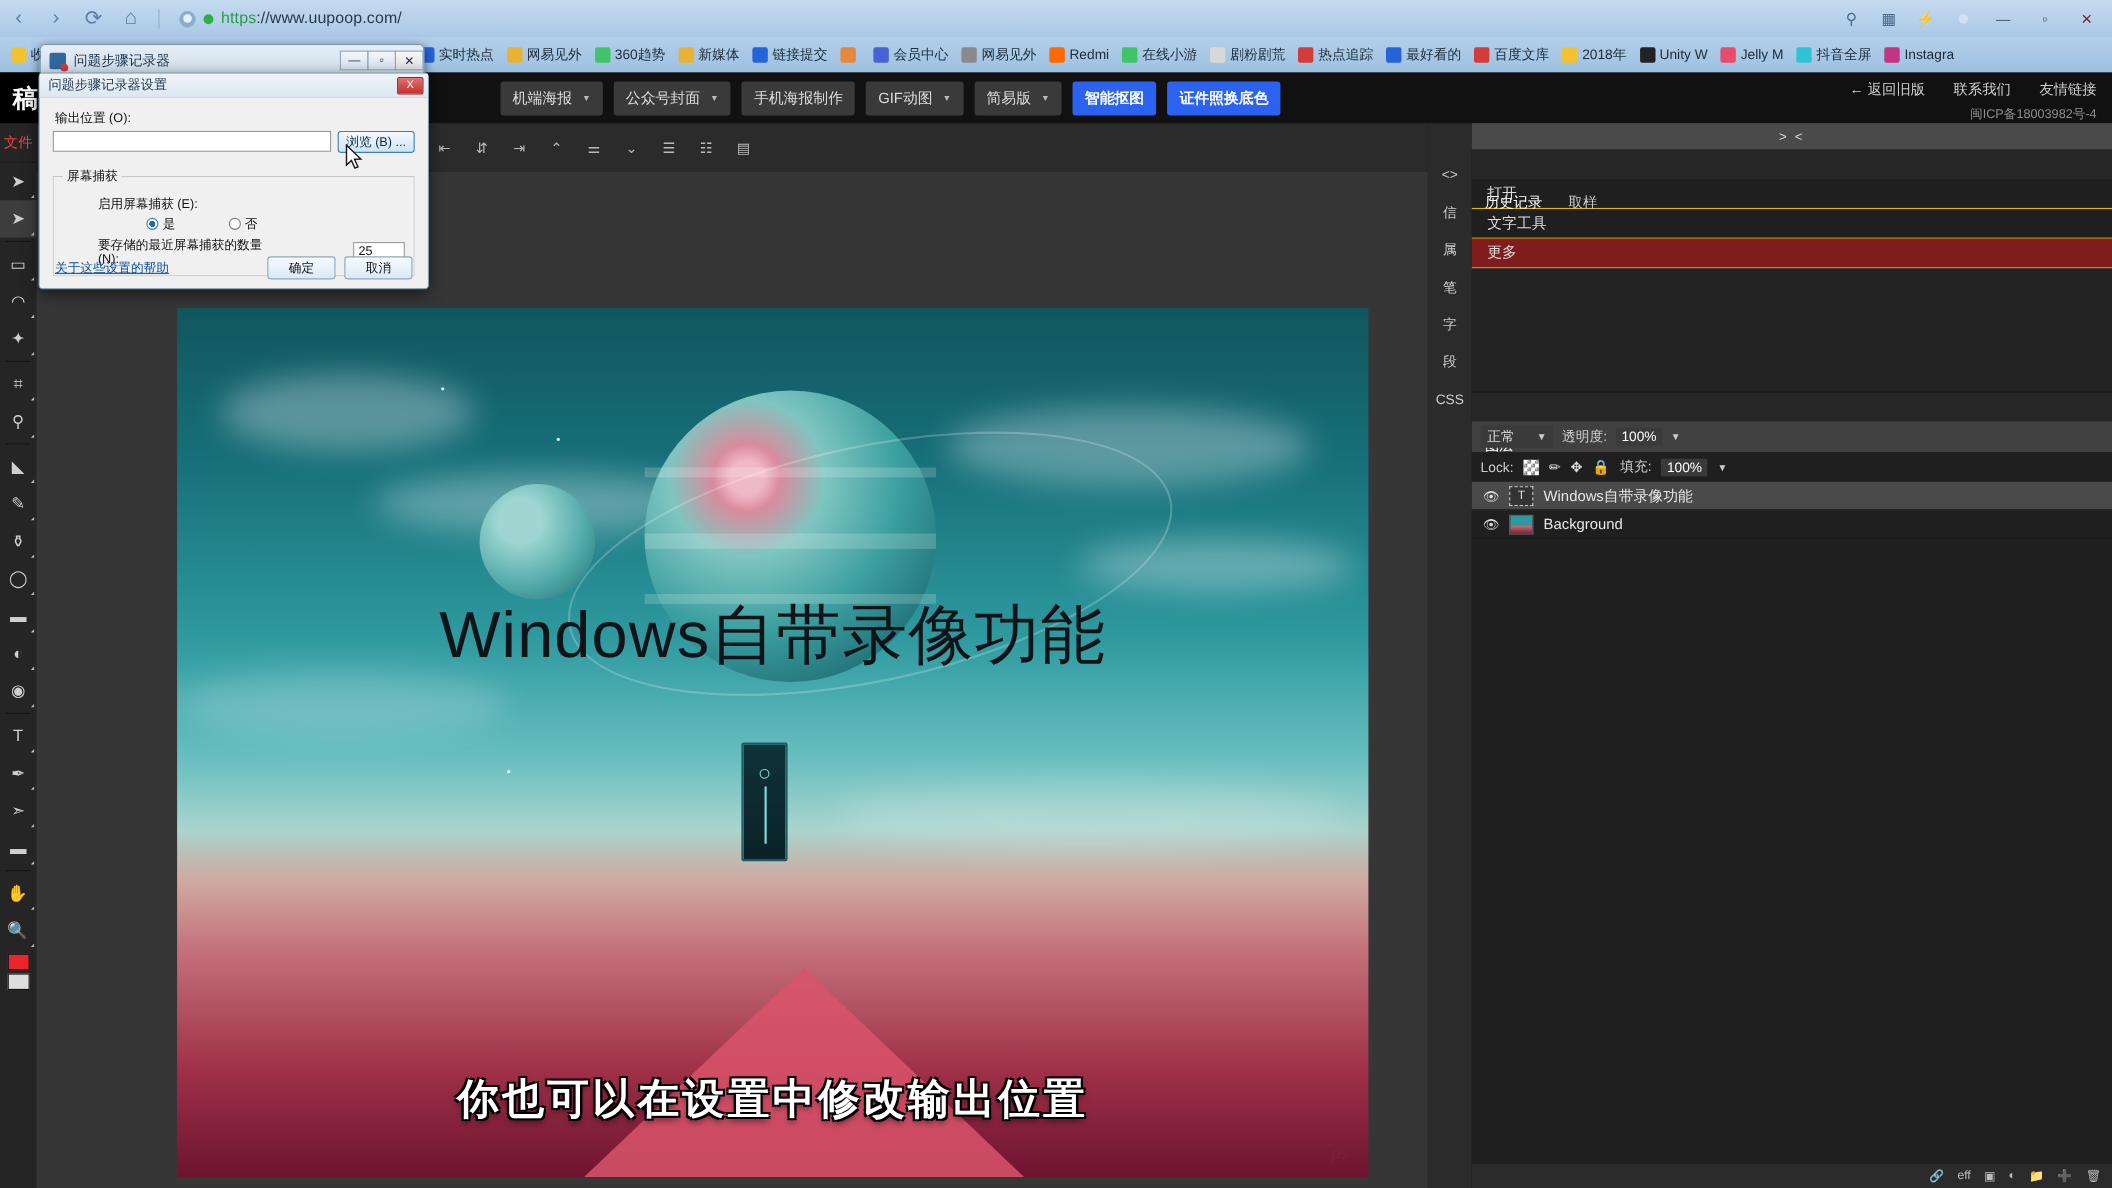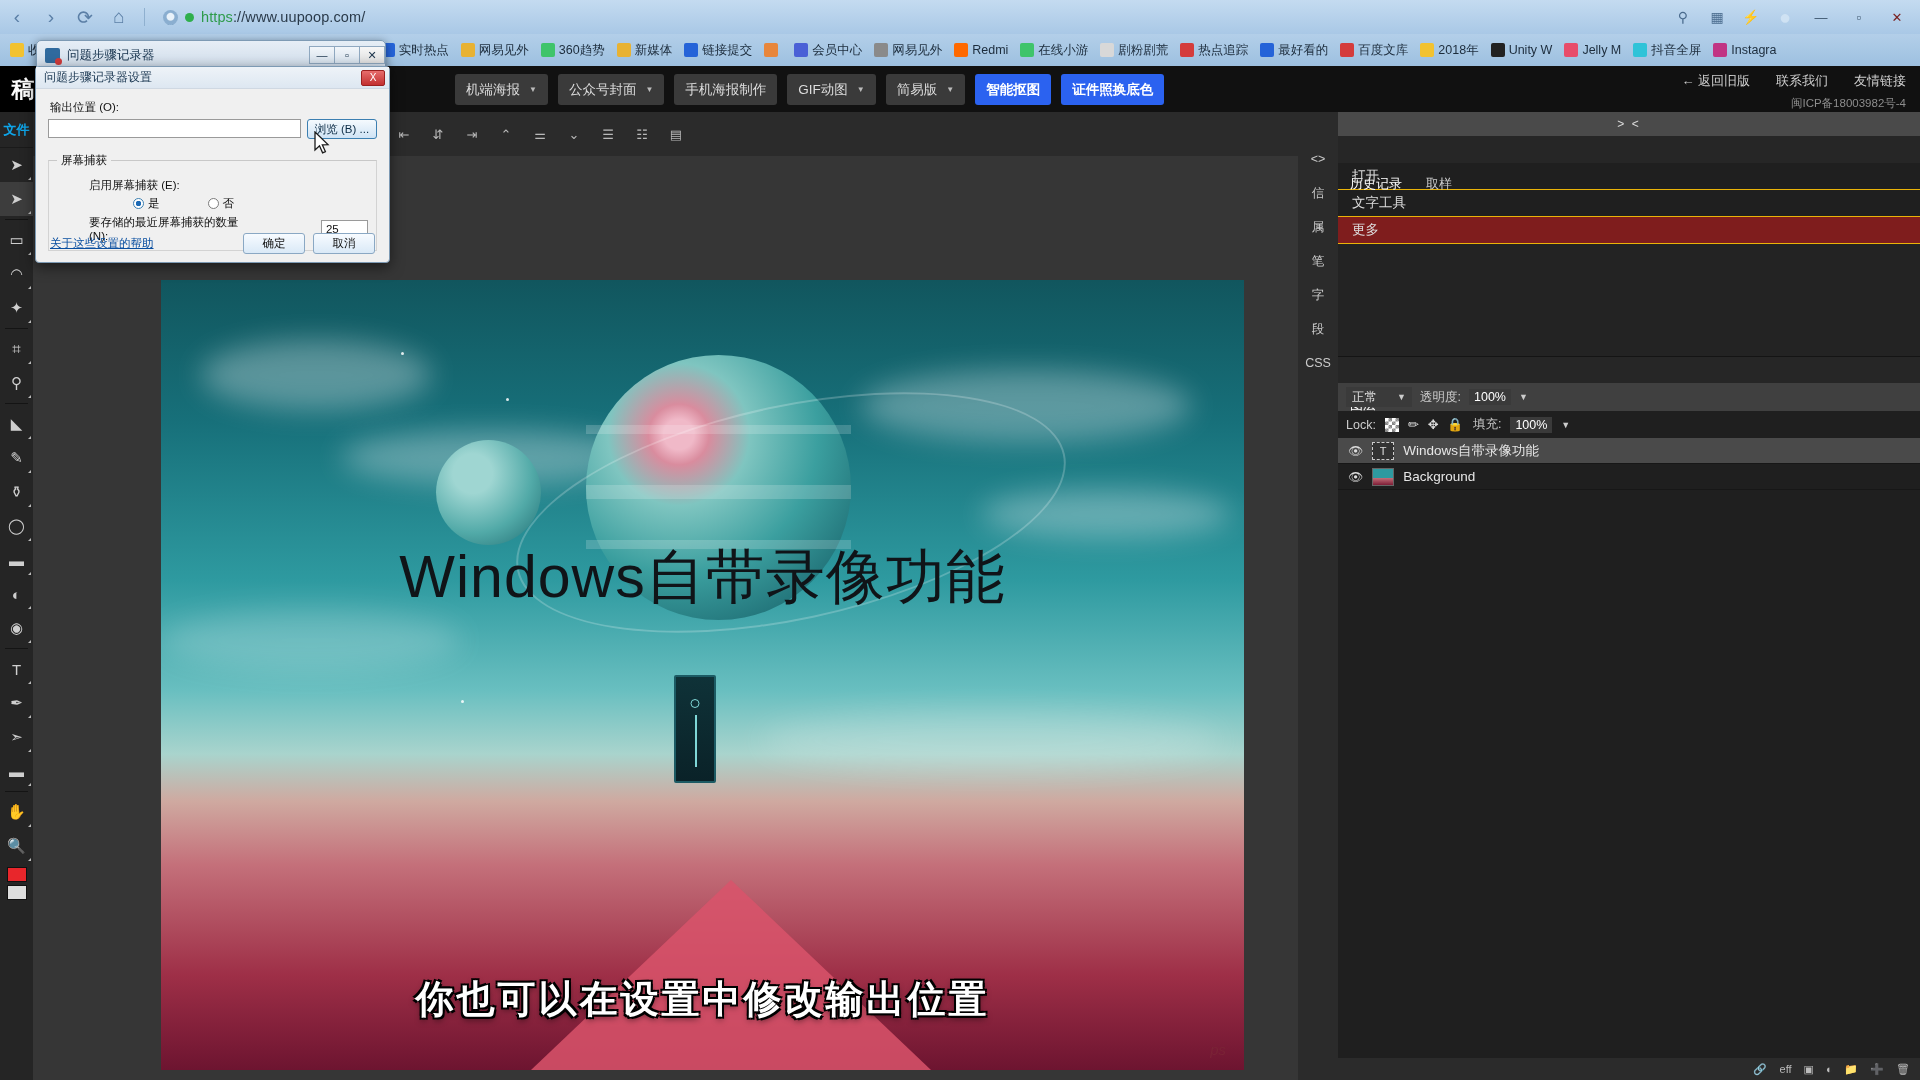--- a/index.html
+++ b/index.html
@@ -50,21 +50,21 @@
     border-radius:3px; display:flex; align-items:center; padding:0 11px; gap:9px; }
   .tb-btn .car { font-size:8px; color:#bbb; }
   .tb-btn.blue { background:#2b62f0; color:#fff; font-weight:600; }
   #ps-topright { position:absolute; right:14px; top:6px; text-align:right; }
   #ps-topright .row1 { font-size:13px; color:#cfcfcf; display:flex; gap:26px; justify-content:flex-end; }
   #ps-topright .row2 { font-size:11.5px; color:#8d8d8d; margin-top:6px; }
 
   
   #ps-menucol { position:absolute; left:0; top:46px; width:33px; height:968px; background:#252525; }
   #menu-file { height:36px; display:flex; align-items:center; justify-content:center;
-     color:#0ea5e9; font-size:13px; border-bottom:1px solid #1a1a1a;font-weight:bold; }
+     color:#ef4444; font-size:13px; border-bottom:1px solid #1a1a1a; }
   .tool { height:34px; display:flex; align-items:center; justify-content:center;
      color:#cfcfcf; font-size:15px; position:relative; }
   .tool.sel { background:#3d3d3d; }
   .tool .cornr { position:absolute; right:2px; bottom:2px; width:0; height:0;
      border-left:3px solid transparent; border-bottom:3px solid #bbb; }
   .tool-sep { height:1px; background:#141414; margin:3px 5px; }
   #fgbg { margin-top:4px; display:flex; flex-direction:column; align-items:center; gap:3px; }
   .sw { width:20px; height:15px; border:1px solid #111; }
 
   #ps-optionsbar { position:absolute; left:33px; top:46px; width:1265px; height:44px; background:#2b2b2b;

